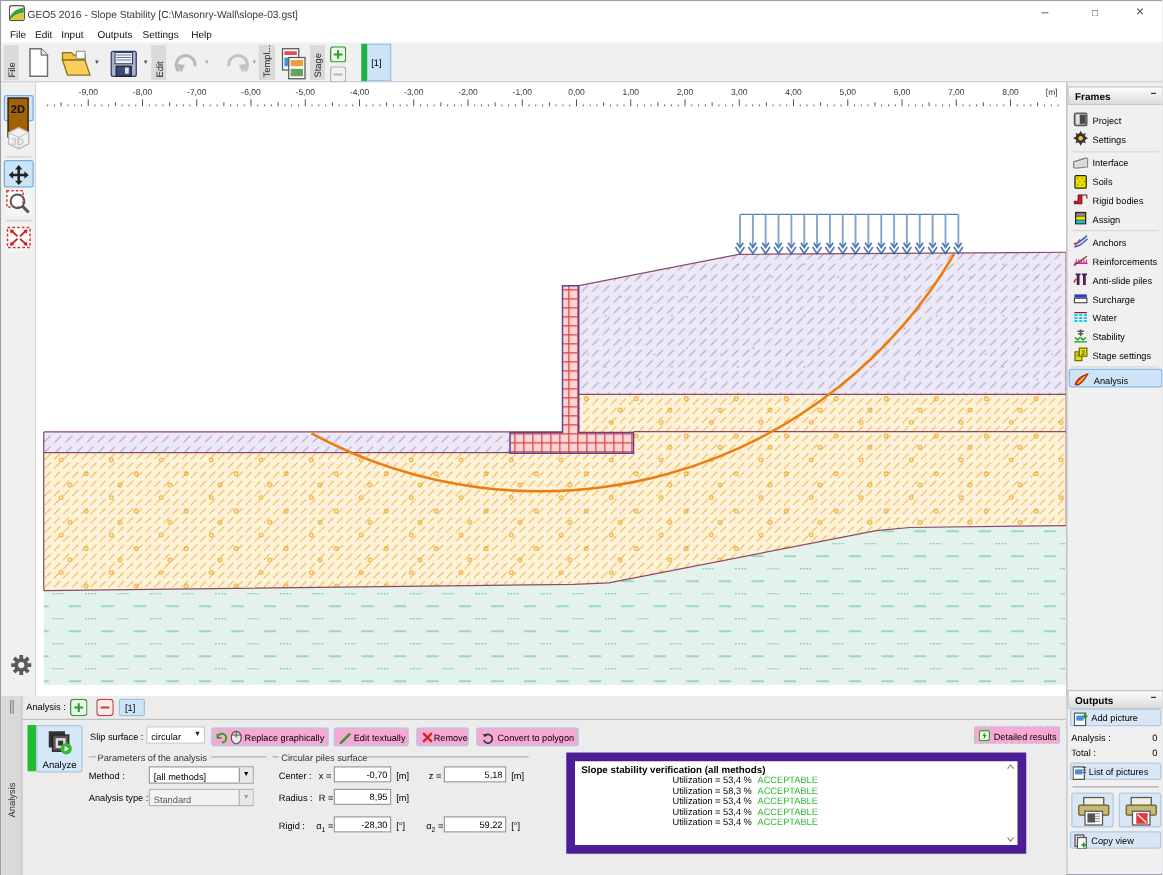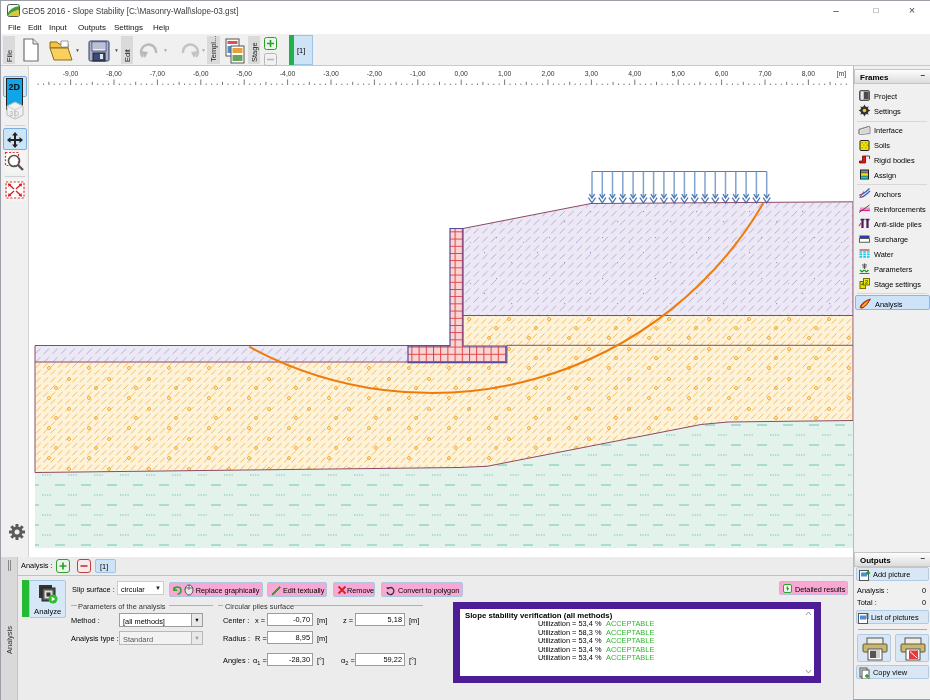--- a/index.html
+++ b/index.html
@@ -121,21 +121,21 @@
       <rect x="0.5" y="0.5" width="12" height="12" rx="2" fill="#f2f2f2" stroke="#b5b5b5"></rect>
       <path d="M3 6.5 H10" stroke="#b5b5b5" stroke-width="1.6"></path>
     </svg>
     <div class="abs" style="left:288px;top:1px;width:5px;height:30px;background:#21b14b"></div>
     <div class="abs" style="left:293px;top:1px;width:19px;height:30px;background:#cfe3f6;border:1px solid #9dc3e6;border-left:none"></div>
     <span class="abs" style="left:296px;top:12px;font-size:7.5px">[1]</span>
   </div>
 
   <div id="lbar">
     <div class="abs" style="left:2px;top:10px;width:24px;height:21px;background:#cde4f7;border:1px solid #7aaede;border-radius:2px"></div>
-    <div class="abs" style="left:5px;top:12px;width:17px;height:32px;background:#0ea5e9;border:1.5px solid #222">
+    <div class="abs" style="left:5px;top:12px;width:17px;height:32px;background:#a16207;border:1.5px solid #222">
         <span style="position:absolute;left:1.5px;top:2.5px;font-size:9px;font-weight:bold;color:#111">2D</span>
       </div>
     <svg class="abs" style="left:3px;top:33px" width="22" height="22" viewBox="0 0 22 22">
       <path d="M3 7 L11 3 L19 7 L19 16 L11 20 L3 16 Z" fill="#f2f2f2" stroke="#b8b8b8"></path>
       <path d="M3 7 L11 11 L19 7 M11 11 V20" fill="none" stroke="#c8c8c8"></path>
       <text x="5" y="17" font-size="8" font-weight="bold" fill="#c4c4c4">3D</text>
     </svg>
     <div class="psep" style="left:4px;top:59px;width:20px;border-top:1px solid #d0d0d0;position:absolute"></div>
     <div class="abs" style="left:2px;top:62px;width:24px;height:22px;background:#cde4f7;border:1px solid #7aaede;border-radius:2px">
       <svg style="position:absolute;left:2px;top:2px" width="18" height="18" viewBox="0 0 18 18">
@@ -396,21 +396,21 @@
           <path d="M1.5 5 H11.5 M1.5 7.4 H11.5 M1.5 9.8 H11.5" stroke="#18c8f0" stroke-width="1.7" stroke-dasharray="2.6 1.2"></path>
         </svg>
         <span class="lbl">Water</span>
       </div>
     <div class="pitem" style="top:195px">
         <svg class="icon" viewBox="0 0 13 13">
           <path d="M6.5 1.5 V7 M4 3 H9 M4.5 5 H8.5" stroke="#555" stroke-width="1.2"></path>
           <path d="M2 8 L4 10 M4 10 L6 8 M6.5 8 L8.5 10 M8.5 10 L10.5 8" stroke="#1a9a1a" stroke-width="1.2" fill="none"></path>
           <path d="M1.5 11.5 H11.5" stroke="#1a9a1a" stroke-width="1"></path>
         </svg>
-        <span class="lbl">Parameters</span>
+        <span class="lbl">Stability</span>
       </div>
     <div class="pitem" style="top:210px">
         <svg class="icon" viewBox="0 0 13 13">
           <rect x="2" y="4.5" width="5.5" height="7" fill="#f2d800" stroke="#7a6a00"></rect>
           <rect x="5.5" y="1.5" width="6" height="6.5" fill="#f2e400" stroke="#7a6a00"></rect>
           <text x="7" y="6.8" font-size="5.5" font-weight="bold" fill="#1a7a1a">2</text>
           <path d="M3.5 8 L5.5 6" stroke="#1a9a1a" stroke-width="1.2"></path>
         </svg>
         <span class="lbl">Stage settings</span>
       </div>
@@ -573,21 +573,21 @@
     <span class="lab" style="left:254px;top:59px">x =</span>
     <div class="inp" style="left:266px;top:56px;width:46px">-0,70</div>
     <span class="lab" style="left:316px;top:59px">[m]</span>
     <span class="lab" style="left:342px;top:59px">z =</span>
     <div class="inp" style="left:354px;top:56px;width:50px">5,18</div>
     <span class="lab" style="left:408px;top:59px">[m]</span>
     <span class="lab" style="left:222px;top:77px">Radius :</span>
     <span class="lab" style="left:254px;top:77px">R =</span>
     <div class="inp" style="left:266px;top:74px;width:46px">8,95</div>
     <span class="lab" style="left:316px;top:77px">[m]</span>
-    <span class="lab" style="left:222px;top:99px">Angles :</span>
+    <span class="lab" style="left:222px;top:99px">Rigid :</span>
     <span class="lab" style="left:252px;top:99px">α<sub style="font-size:5.5px">1</sub> =</span>
     <div class="inp" style="left:266px;top:96px;width:46px">-28,30</div>
     <span class="lab" style="left:316px;top:99px">[°]</span>
     <span class="lab" style="left:340px;top:99px">α<sub style="font-size:5.5px">2</sub> =</span>
     <div class="inp" style="left:354px;top:96px;width:50px">59,22</div>
     <span class="lab" style="left:408px;top:99px">[°]</span>
 
     <div class="abs" style="left:452px;top:45px;width:368px;height:80.5px;background:#fff;border:7px solid #4c1d95">
       <div style="position:absolute;left:5px;top:2px;font-size:7.8px;font-weight:bold">Slope stability verification (all methods)</div>
       <div style="position:absolute;left:78px;top:11px;font-size:7.4px;line-height:8.6px">Utilization = 53,4 %<br>Utilization = 58,3 %<br>Utilization = 53,4 %<br>Utilization = 53,4 %<br>Utilization = 53,4 %</div>

